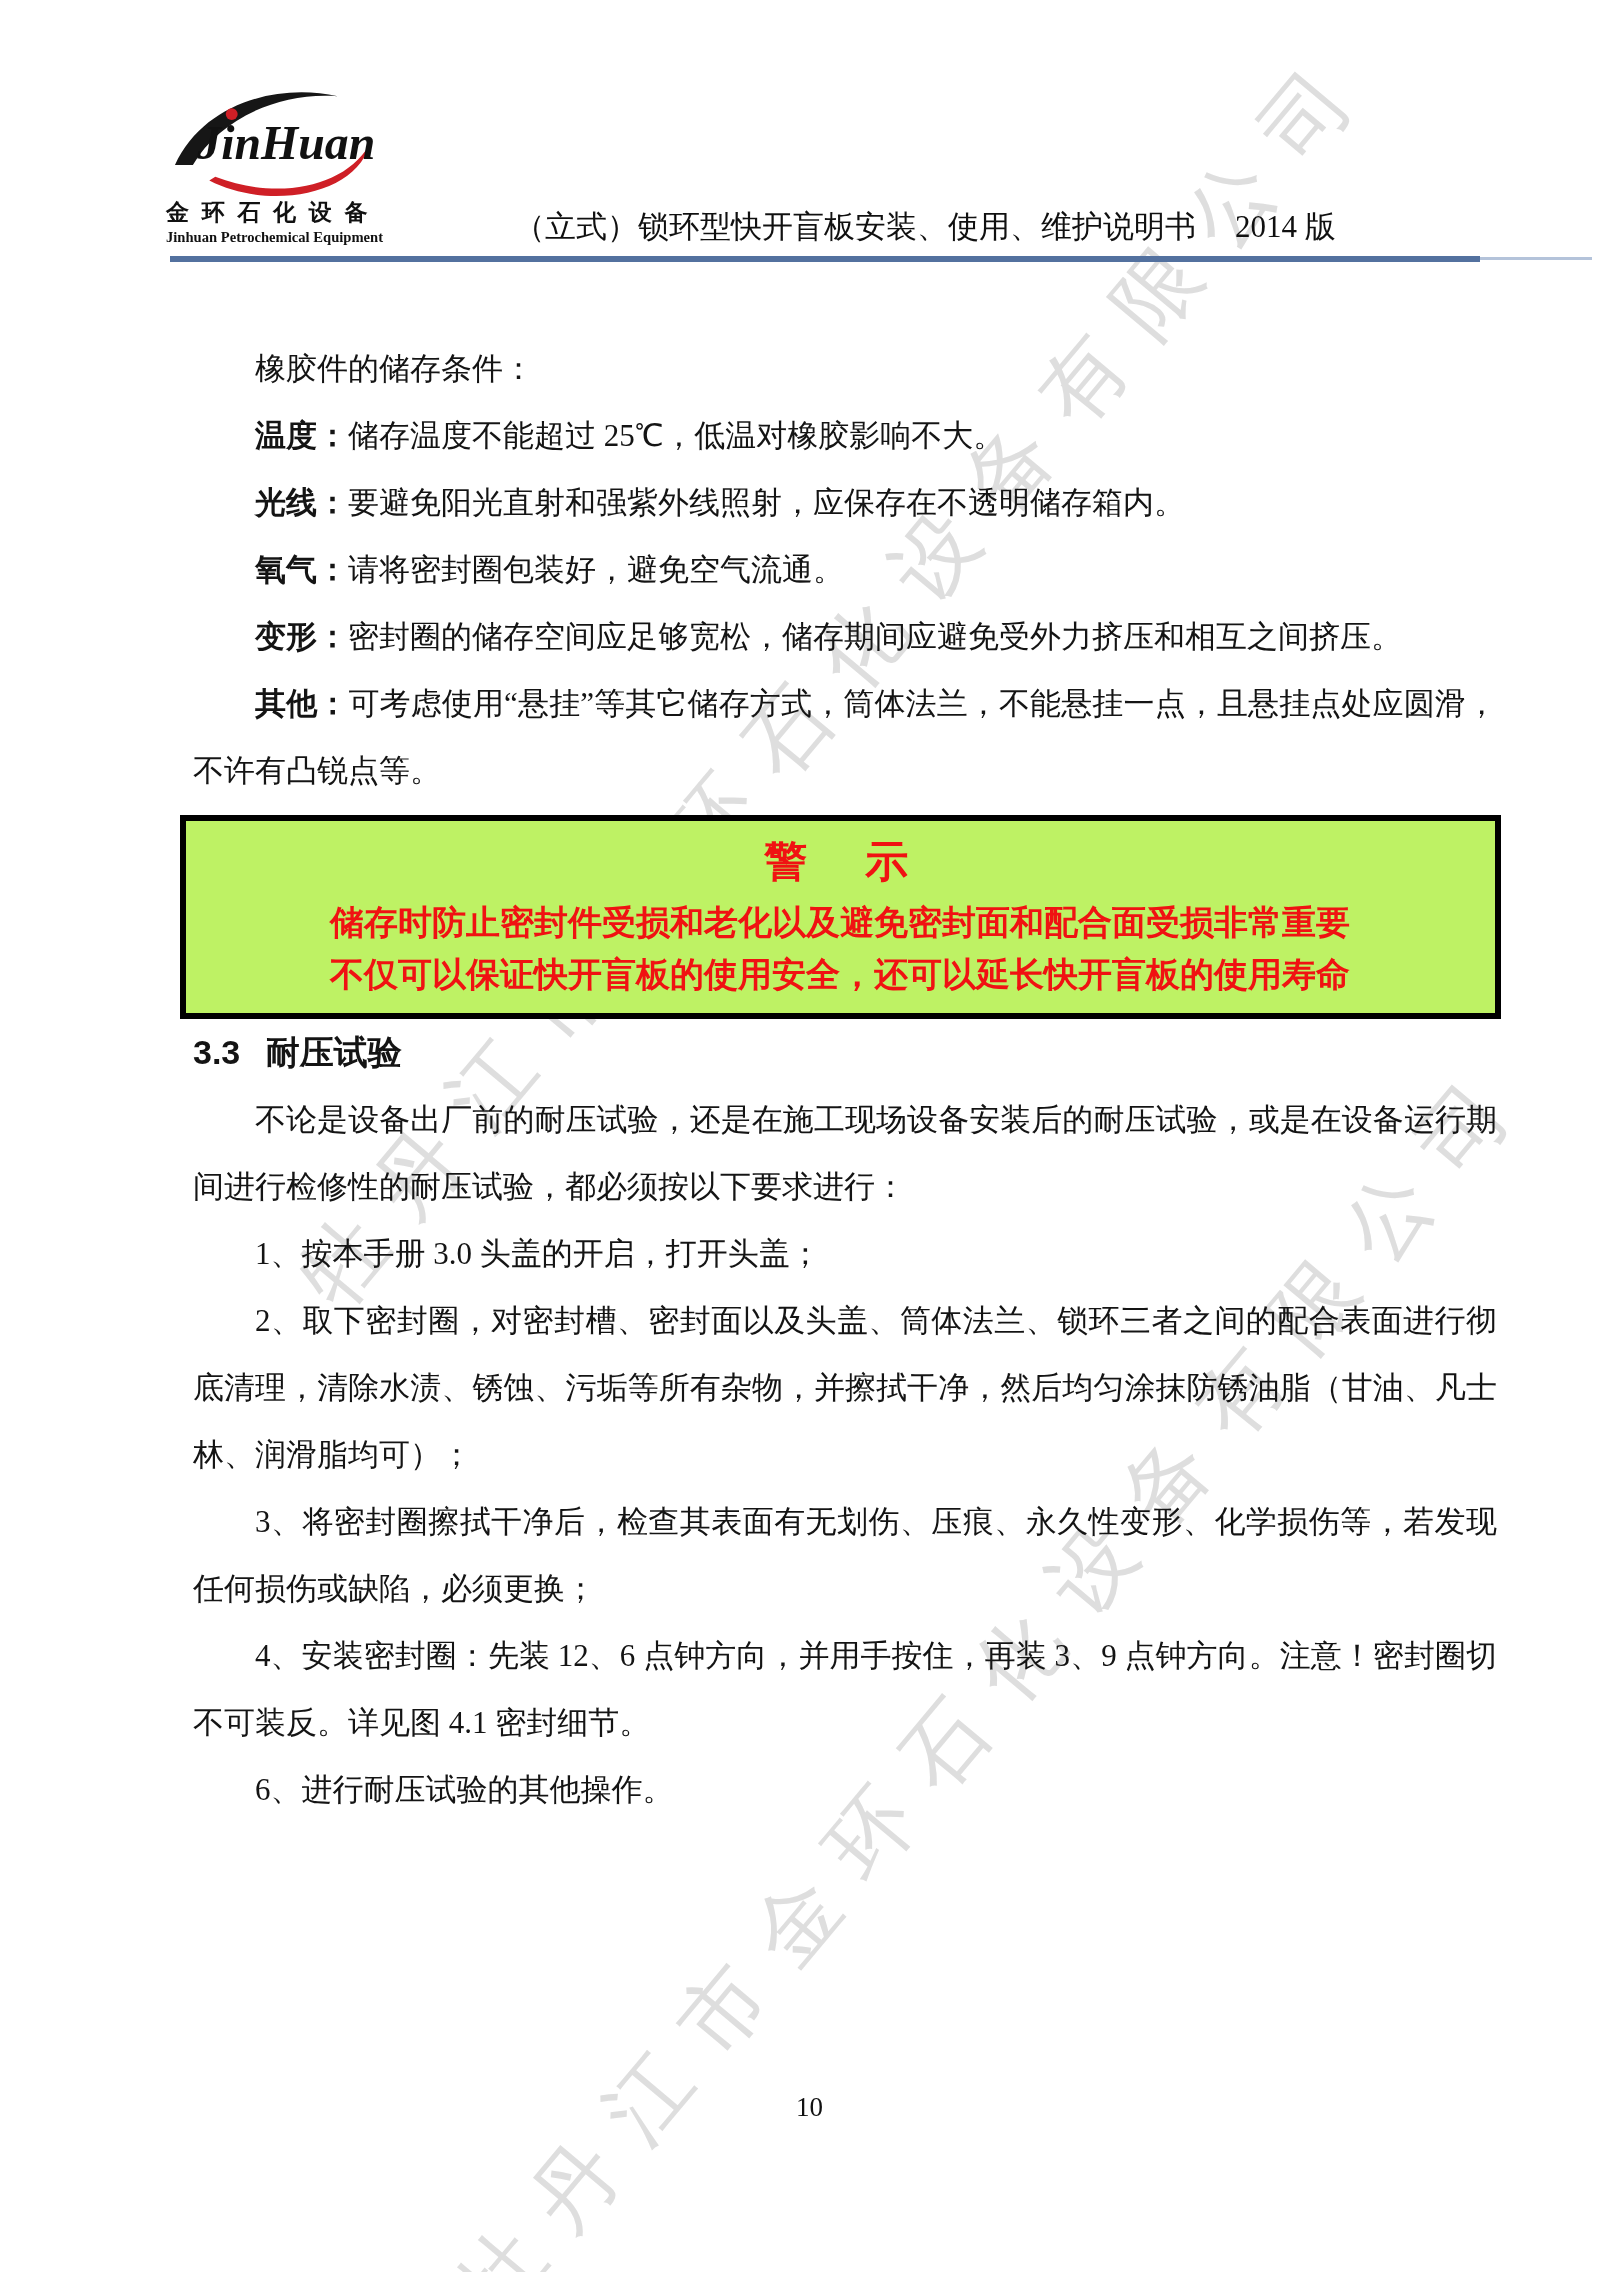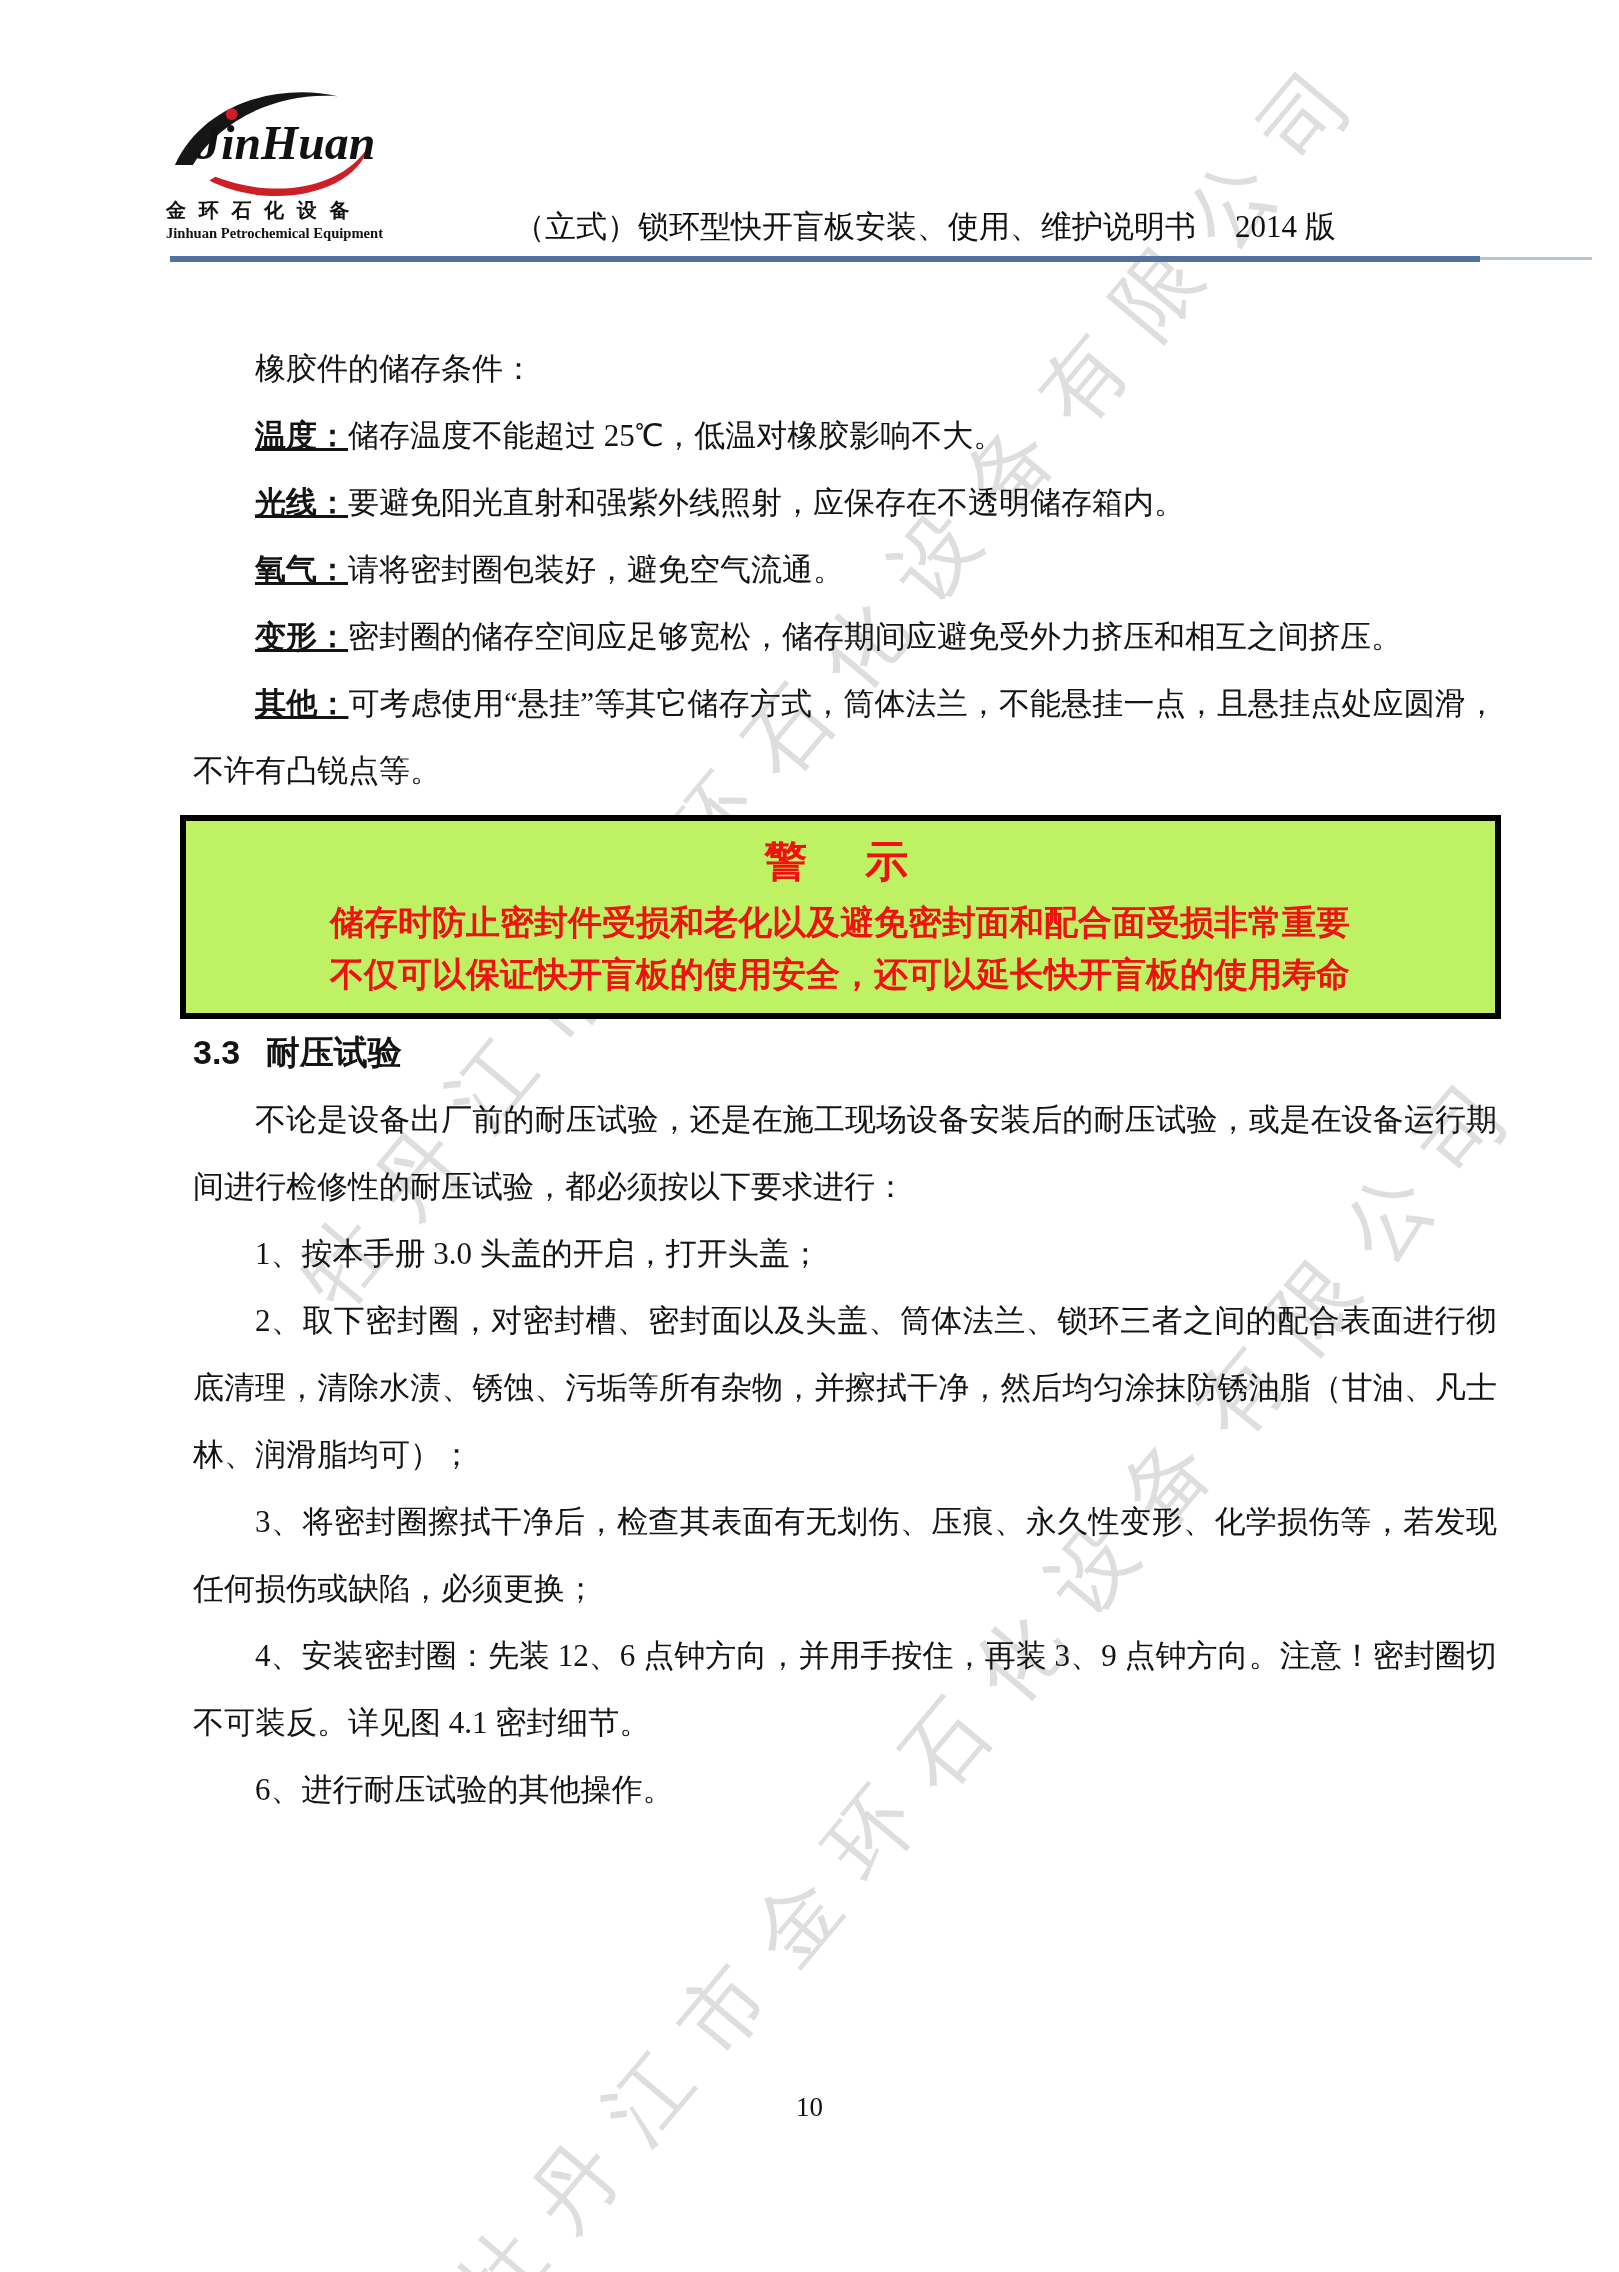--- a/index.html
+++ b/index.html
@@ -24,21 +24,21 @@
     font-family:"Liberation Serif", serif;
   }
   .wm-a{left:30px;top:620px;}
   .wm-b{left:187px;top:1633px;}
   
   .hdr{position:absolute;left:0;top:0;width:100%;z-index:2;}
   .logo{position:absolute;left:166px;top:81px;width:224px;}
   .logo svg{display:block;}
   .logo-cn{
     font-family:"Liberation Sans", sans-serif;
-    font-weight:bold;font-size:20px;letter-spacing:12.7px;
+    font-weight:bold;font-size:23px;letter-spacing:12.7px;
     color:#111;margin-top:-4.5px;white-space:nowrap;
   }
   .logo-en{
     font-family:"Liberation Serif", serif;
     font-weight:bold;font-size:14.6px;color:#111;white-space:nowrap;
     margin-top:1.5px;
   }
   .doc-title{
     position:absolute;left:514px;top:206px;
     font-size:31px;white-space:nowrap;color:#101010;
@@ -46,21 +46,21 @@
   .doc-edition{margin-left:39px;}
   .rule-main{position:absolute;left:170px;top:256px;width:1310px;height:6px;background:#53719f;}
   .rule-tail{position:absolute;left:1480px;top:257px;width:112px;height:3px;background:#b4c3da;}
   
   .content{
     position:absolute;left:193px;top:335px;width:1304px;z-index:2;
     font-size:31px;line-height:67px;text-align:justify;
   }
   .content p{margin:0;}
   .ind{text-indent:2em;}
-  .lbl{font-weight:bold;font-family:"Liberation Sans", sans-serif;text-decoration:underline;}
+  .lbl{font-weight:bold;font-family:"Liberation Sans", sans-serif;}
   
   .warnbox{
     margin-top:10.5px;margin-left:-13.5px;margin-right:-3.7px;
     border:6.7px solid #000;background:#bef264;
     padding:6px 15px 13.5px 15px;
     text-align:center;
   }
   .warn-title{
     color:#f01212;font-weight:bold;font-size:43px;line-height:69px;
     font-family:"Liberation Sans", sans-serif;

